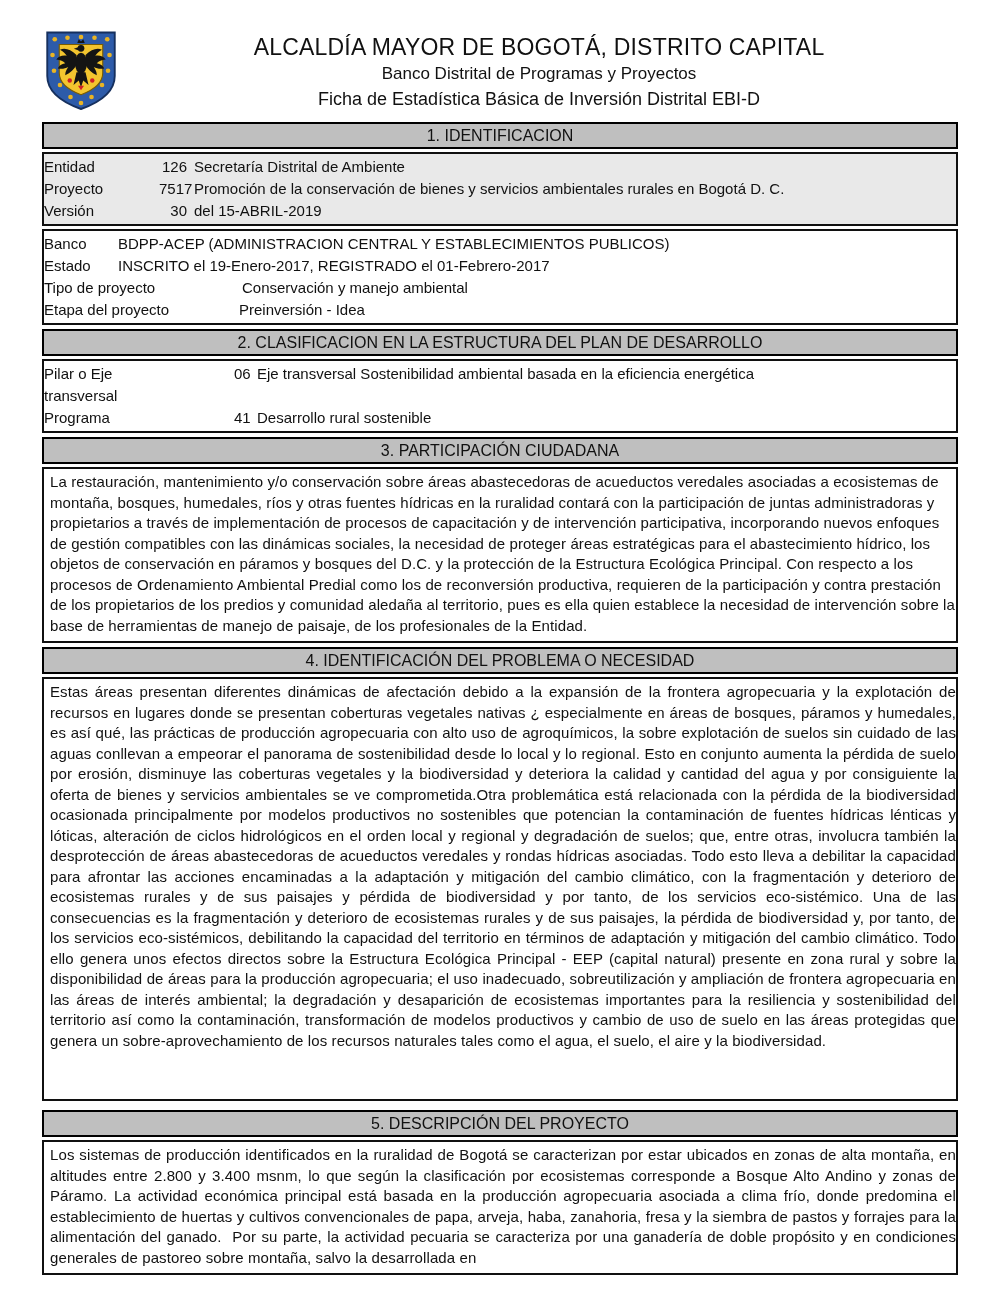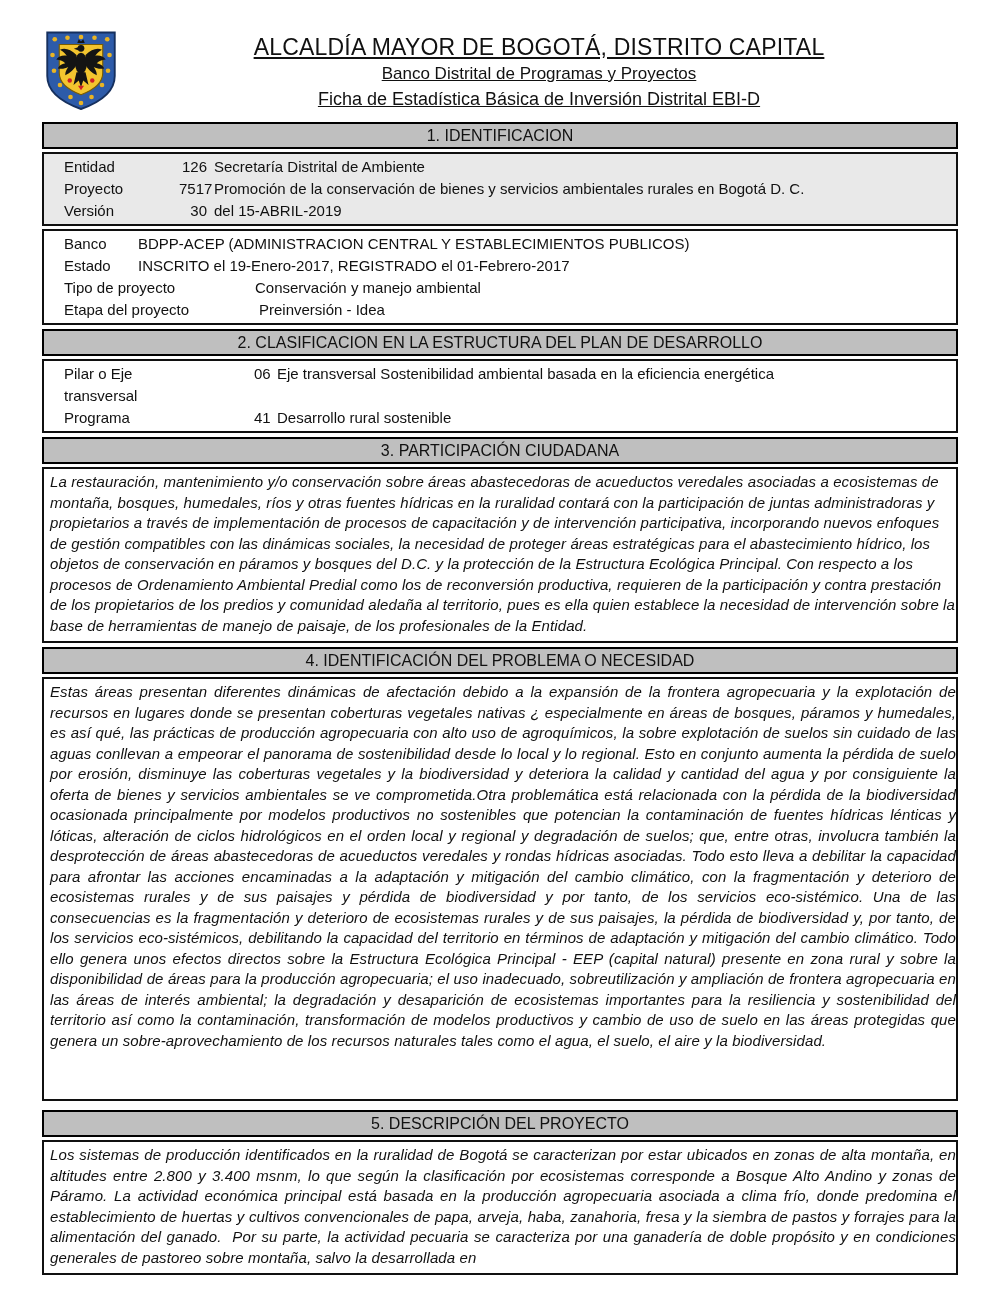--- a/index.html
+++ b/index.html
@@ -2,54 +2,53 @@
 <html><head>
 <meta charset="utf-8">
 <style>
   html,body{margin:0;padding:0;background:#ffffff;}
   .page{
     width:1000px;min-height:1294px;background:#ffffff;position:relative;
     font-family:"Liberation Sans","DejaVu Sans",sans-serif;color:#111;box-sizing:border-box;
     padding:24px 42px 10px 42px;
   }
   
-  .doc-header{display:flex;align-items:flex-start;margin-bottom:10px;text-decoration:underline;}
+  .doc-header{display:flex;align-items:flex-start;margin-bottom:10px;}
   .logo-wrap{width:78px;height:84px;flex:0 0 78px;margin-top:4px;}
   .logo-wrap svg{width:100%;height:100%;display:block;}
   .titles{flex:1;text-align:center;padding-top:8px;}
   .title-main{font-size:23px;letter-spacing:0.2px;line-height:30px;}
   .title-sub1{font-size:17px;line-height:24px;}
   .title-sub2{font-size:18px;line-height:26px;}
   
   .section-header{
     border:2px solid #000;background:#bfbfbf;text-align:center;
     font-size:16px;line-height:21px;padding:1px 6px;margin-top:4px;
   }
   .box{
     border:2px solid #101010;background:#fff;margin-top:3px;
-    padding:2px 20px;font-size:15px;
+    padding:2px 0;font-size:15px;
   }
   .box.gray{background:#e9e9e9;}
   
   .row{display:flex;line-height:22px;align-items:flex-start;}
   .lbl{flex:0 0 auto;}
   .w-info{width:115px;}
   .w-narrow{width:74px;}
   .w-wide{width:187px;}
   .w-plan{width:190px;}
   .w-plan .lbl-inner{display:inline-block;max-width:118px;}
   .code{display:inline-block;text-align:right;flex:0 0 auto;}
   .code-info{width:28px;}
   .code-plan{width:16px;}
   .val{margin-left:7px;flex:1;}
   
   .para{
     line-height:20.5px;letter-spacing:0.1px;white-space:pre-wrap;
     padding:3px 0 5px 6px;
-    font-style:italic;
   }
   .para.justify{text-align:justify;}
   .tall{min-height:424px;box-sizing:border-box;}
   .gap-before{margin-top:9px;}
 </style>
 </head>
 <body>
 
 <div class="page">
 
@@ -121,21 +120,21 @@
     <div class="row">
       <span class="lbl w-narrow">Banco</span>
       <span class="val" style="margin-left:0">BDPP-ACEP (ADMINISTRACION CENTRAL Y ESTABLECIMIENTOS PUBLICOS)</span>
     </div>
     <div class="row">
       <span class="lbl w-narrow">Estado</span>
       <span class="val" style="margin-left:0">INSCRITO el 19-Enero-2017, REGISTRADO el 01-Febrero-2017</span>
     </div>
     <div class="row">
       <span class="lbl w-wide">Tipo de proyecto</span>
-      <span class="val" style="margin-left:4px">Conservación y manejo ambiental</span>
+      <span class="val" style="margin-left:11px">Conservación y manejo ambiental</span>
     </div>
     <div class="row">
       <span class="lbl w-wide">Etapa del proyecto</span>
       <span class="val" style="margin-left:8px">Preinversión - Idea</span>
     </div>
   </div>
 
   <div class="section-header">2. CLASIFICACION EN LA ESTRUCTURA DEL PLAN DE DESARROLLO</div>
 
   <div class="box">

